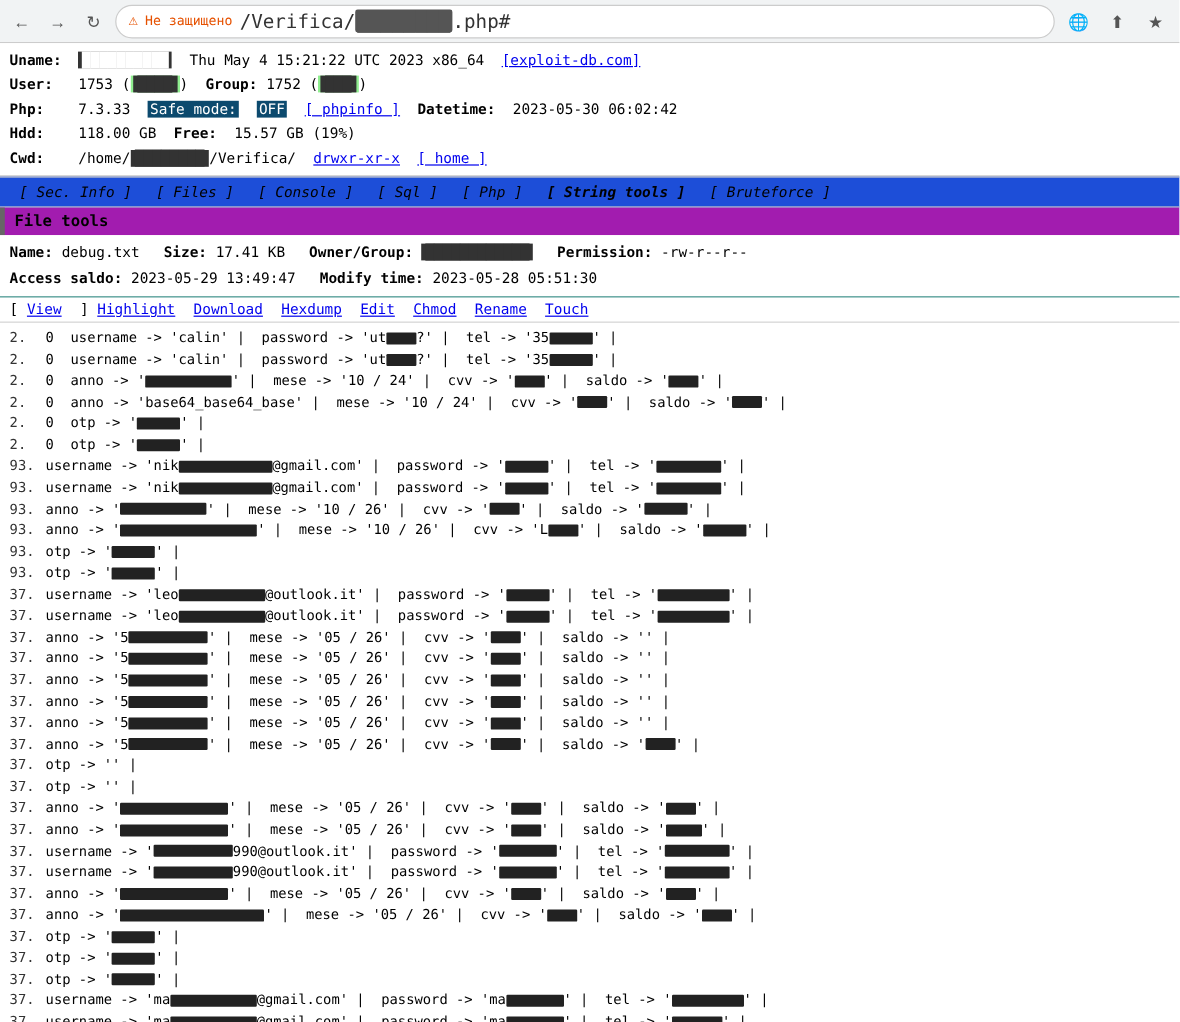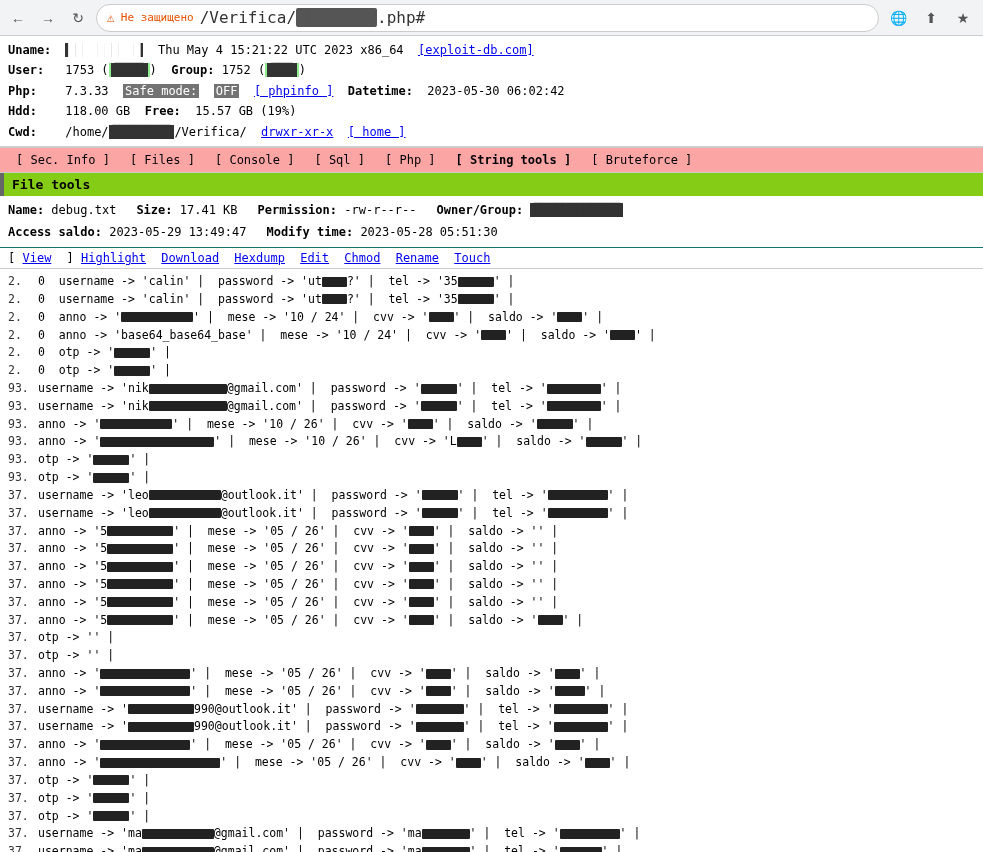--- a/index.html
+++ b/index.html
@@ -82,50 +82,51 @@
     }
     .sysinfo-value {
       color: #000;
     }
     .highlight-green {
       background: #90EE90;
       color: #000;
       padding: 0 2px;
     }
     .highlight-red {
-      background: #737373;
+      background: #0c4a6e;
       color: #fff;
       padding: 0 2px;
     }
     .link-blue {
       color: #0000ee;
       text-decoration: underline;
       cursor: pointer;
     }
 
     
     .nav-menu {
       display: flex;
-      background: #fca5a5;
+      background: #1d4ed8;
       border-top: 1px solid #ccc;
       border-bottom: 1px solid #ccc;
       padding: 3px 6px;
       gap: 0;
+      font-style: italic;
     }
     .nav-item {
       padding: 2px 10px;
       cursor: pointer;
       color: #000;
       text-decoration: none;
       font-size: 12px;
     }
 
     
     .section-header {
-      background: #84cc16;
+      background: #a21caf;
       border-left: 4px solid #666;
       padding: 4px 8px;
       font-weight: bold;
       font-size: 13px;
       margin: 0;
     }
 
     
     .file-info {
       padding: 4px 8px;
@@ -250,22 +251,22 @@
 </div>
 
 <div class="section-header">
   <span>File tools</span>
 </div>
 
 <div class="file-info">
   <div class="file-info-row">
     <span><span class="label">Name:</span>&nbsp;<span>debug.txt</span></span>
     <span><span class="label">Size:</span>&nbsp;<span>17.41 KB</span></span>
+    <span><span class="label">Owner/Group:</span>&nbsp;<span style="background:#333;color:#333;padding:0 3px;">████████████</span></span>
     <span><span class="label">Permission:</span>&nbsp;<span>-rw-r--r--</span></span>
-    <span><span class="label">Owner/Group:</span>&nbsp;<span style="background:#333;color:#333;padding:0 3px;">████████████</span></span>
   </div>
   <div class="file-info-row">
     <span><span class="label">Access saldo:</span>&nbsp;<span>2023-05-29 13:49:47</span></span>
     <span><span class="label">Modify time:</span>&nbsp;<span>2023-05-28 05:51:30</span></span>
   </div>
 </div>
 
 <div class="action-bar">
   <span>[ </span>
   <a>View</a>

